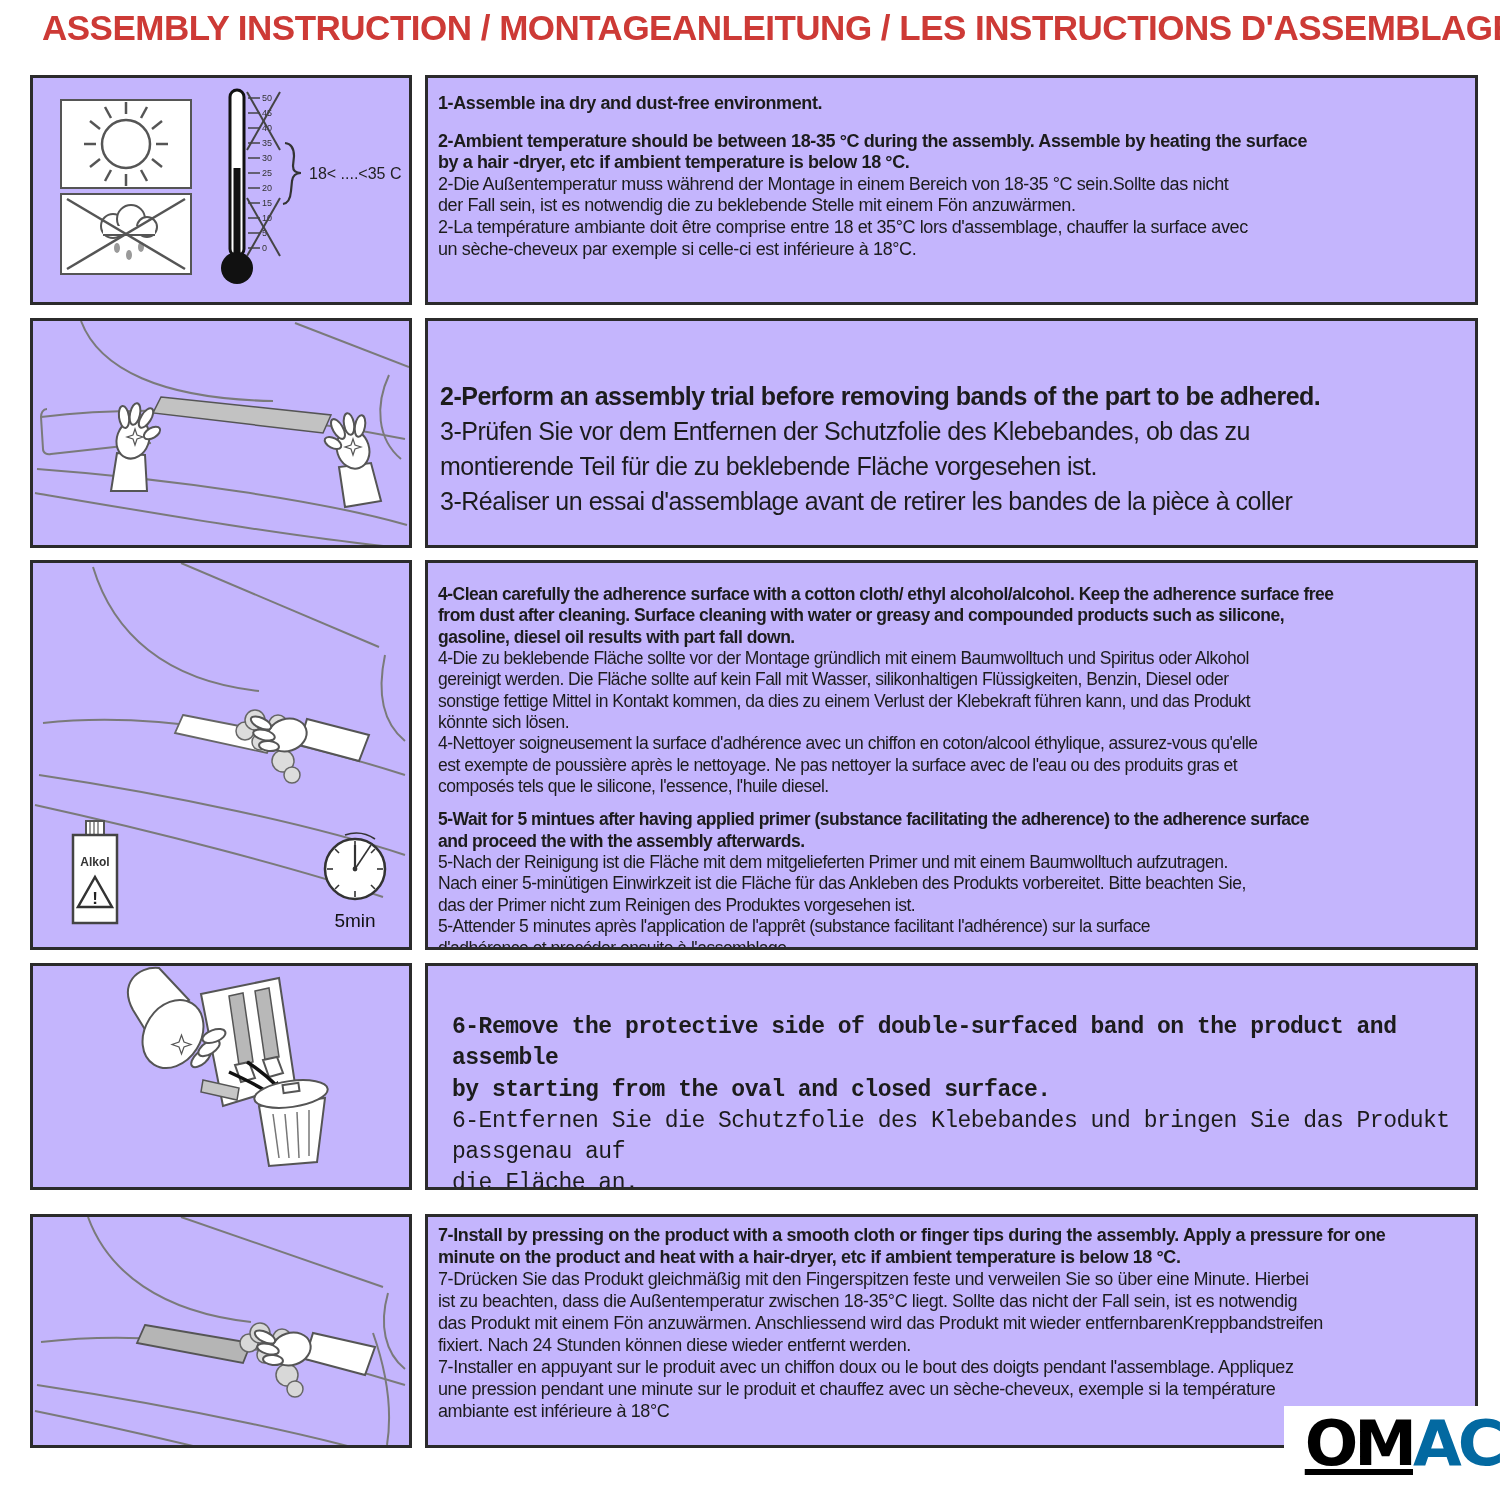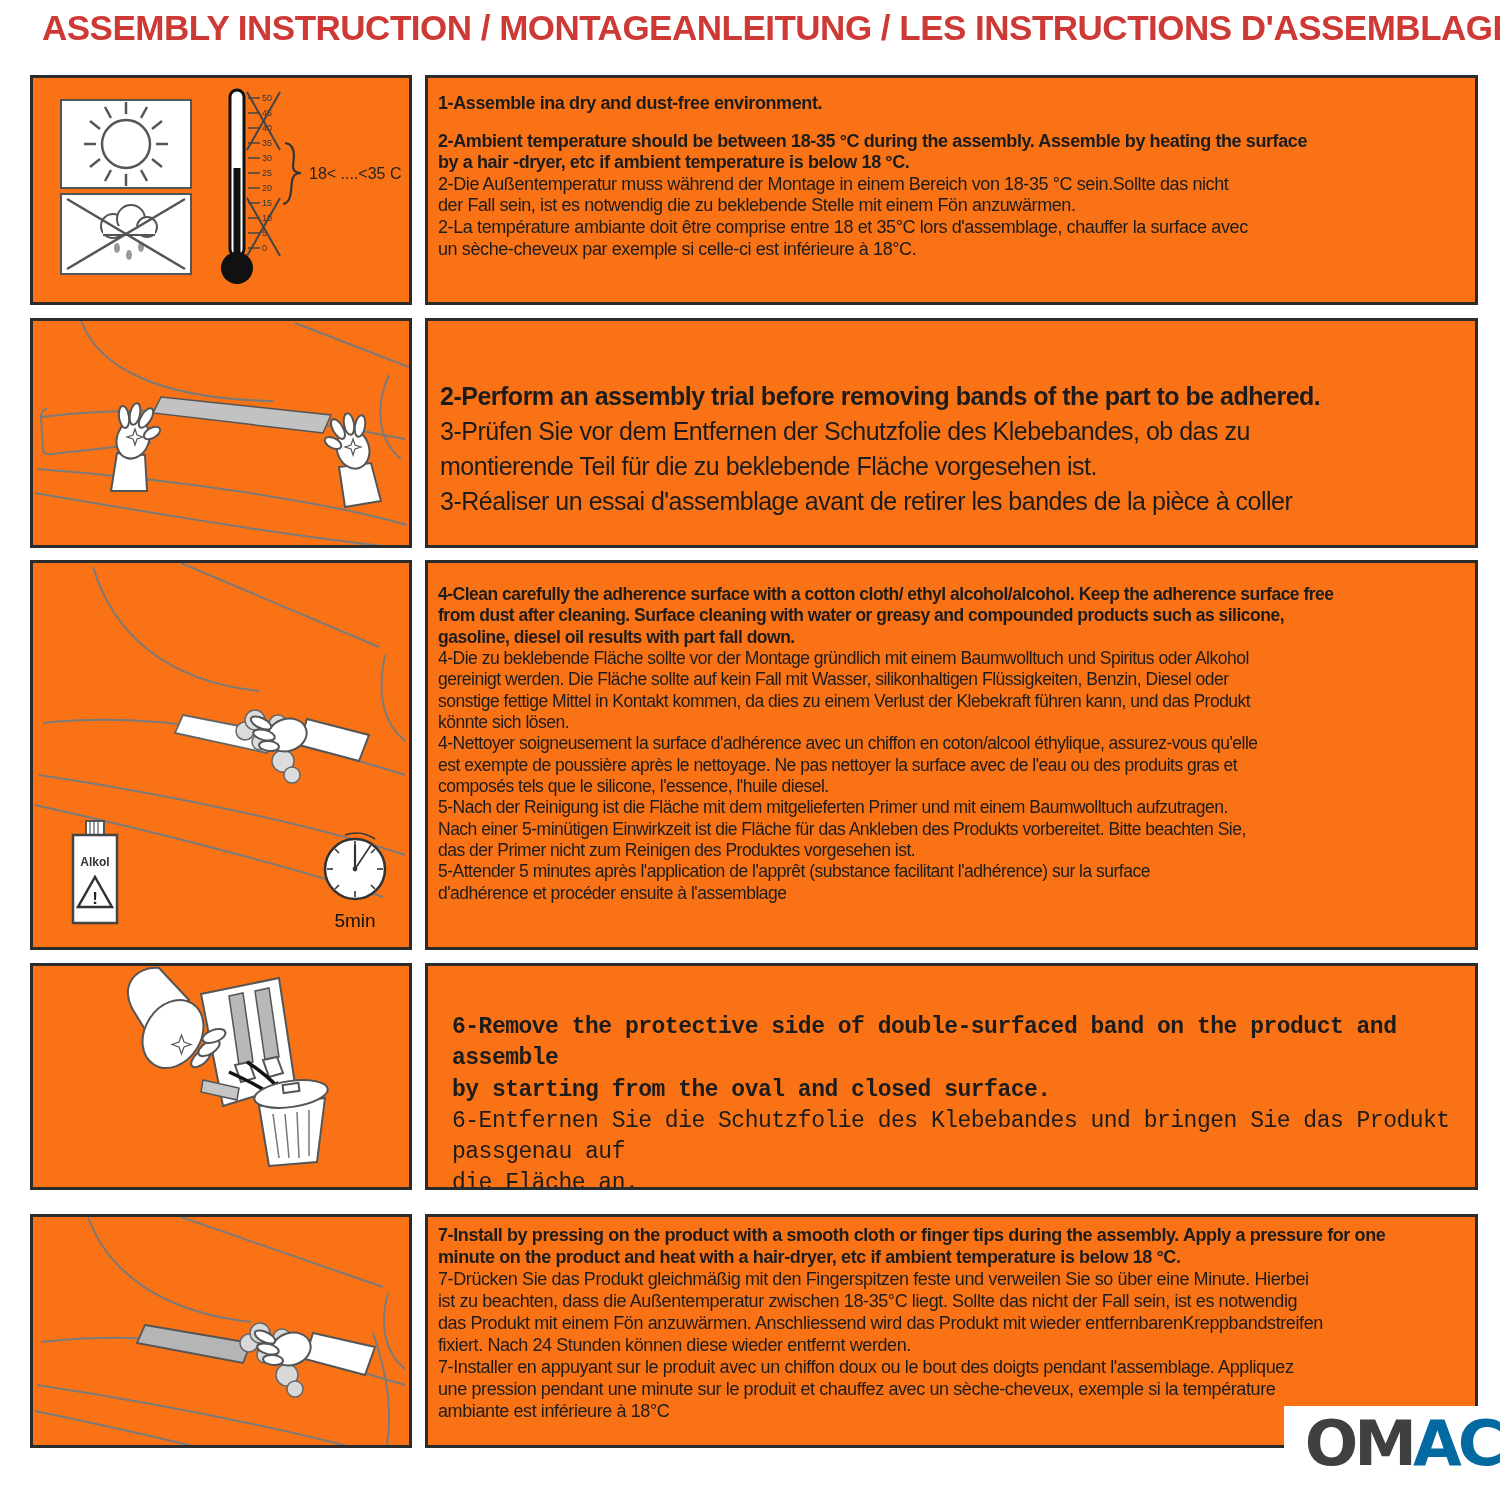--- a/index.html
+++ b/index.html
@@ -1,18 +1,18 @@
 <!DOCTYPE html>
 <html><head>
 <meta charset="utf-8">
 <style>
   html,body{margin:0;padding:0;background:#ffffff;}
   body{width:1500px;height:1500px;position:relative;font-family:"Liberation Sans",sans-serif;color:#1c1c1c;overflow:hidden;}
   .title{position:absolute;left:42px;top:8px;font-size:35px;font-weight:bold;color:#cd3a36;letter-spacing:-0.5px;white-space:nowrap;}
-  .box{position:absolute;border:3px solid #2b2b2b;background:#f97316;box-sizing:border-box;overflow:hidden;}
+  .box{position:absolute;border:3px solid #2b2b2b;background:#c4b5fd;box-sizing:border-box;overflow:hidden;}
   .figbox{left:30px;width:382px;}
   .tb{left:425px;width:1053px;padding:6px 10px;}
   .tb p{margin:0;white-space:pre-line;}
   .tb .b{font-weight:bold;}
   
   .r1{top:75px;height:230px;}
   .r2{top:318px;height:230px;}
   .r3{top:560px;height:390px;}
   .r4{top:963px;height:227px;}
   .r5{top:1214px;height:234px;}
@@ -21,21 +21,21 @@
   .t1 .gap{margin-top:16px;}
   .t2{font-size:25px;line-height:1.4;letter-spacing:-0.5px;padding:58px 12px 0;}
   .t3{font-size:17.5px;line-height:1.22;letter-spacing:-0.5px;padding-top:21px;}
   .t3 .gap{margin-top:12px;}
   .t4{font-size:23px;line-height:1.36;letter-spacing:-0.5px;padding:46px 24px 0;font-family:Liberation Mono, monospace;}
   .t5{font-size:18px;line-height:1.22;letter-spacing:-0.4px;padding-top:8px;}
   svg{display:block;}
   .sk{stroke:#7a7a7a;stroke-width:2;fill:none;}
   .sk2{stroke:#555;stroke-width:2;fill:#fff;}
   .logo{position:absolute;left:1284px;top:1406px;width:216px;height:74px;background:#fff;display:flex;align-items:center;justify-content:flex-end;font-family:"DejaVu Sans",sans-serif;font-weight:bold;font-size:63px;letter-spacing:-4px;line-height:1;}
-  .logo .blk{color:#404040;}
+  .logo .blk{color:#000000;text-decoration:underline;}
   .logo .red{color:#0369a1;}
 </style>
 </head>
 <body>
 
 <div class="title">ASSEMBLY INSTRUCTION / MONTAGEANLEITUNG / LES INSTRUCTIONS D'ASSEMBLAGE</div>
 
 <div class="box figbox r1">
   <svg width="376" height="224" viewBox="0 0 376 224">
     <g>
@@ -226,20 +226,22 @@
   <p class="b">4-Clean carefully the adherence surface with a cotton cloth/ ethyl alcohol/alcohol. Keep the adherence surface free
 from dust after cleaning. Surface cleaning with water or greasy and compounded products such as silicone,
 gasoline, diesel oil results with part fall down.</p>
   <p>4-Die zu beklebende Fläche sollte vor der Montage gründlich mit einem Baumwolltuch und Spiritus oder Alkohol
 gereinigt werden. Die Fläche sollte auf kein Fall mit Wasser, silikonhaltigen Flüssigkeiten, Benzin, Diesel oder
 sonstige fettige Mittel in Kontakt kommen, da dies zu einem Verlust der Klebekraft führen kann, und das Produkt
 könnte sich lösen.
 4-Nettoyer soigneusement la surface d'adhérence avec un chiffon en coton/alcool éthylique, assurez-vous qu'elle
 est exempte de poussière après le nettoyage. Ne pas nettoyer la surface avec de l'eau ou des produits gras et
 composés tels que le silicone, l'essence, l'huile diesel.</p>
+  <p class="b gap">5-Wait for 5 mintues after having applied primer (substance facilitating the adherence) to the adherence surface
+and proceed the with the assembly afterwards.</p>
   <p>5-Nach der Reinigung ist die Fläche mit dem mitgelieferten Primer und mit einem Baumwolltuch aufzutragen.
 Nach einer 5-minütigen Einwirkzeit ist die Fläche für das Ankleben des Produkts vorbereitet. Bitte beachten Sie,
 das der Primer nicht zum Reinigen des Produktes vorgesehen ist.
 5-Attender 5 minutes après l'application de l'apprêt (substance facilitant l'adhérence) sur la surface
 d'adhérence et procéder ensuite à l'assemblage</p>
 </div>
 
 <div class="box figbox r4">
   <svg width="376" height="221" viewBox="0 0 376 221">
     <polygon points="168,28 246,12 262,118 190,140" class="sk2"></polygon>

